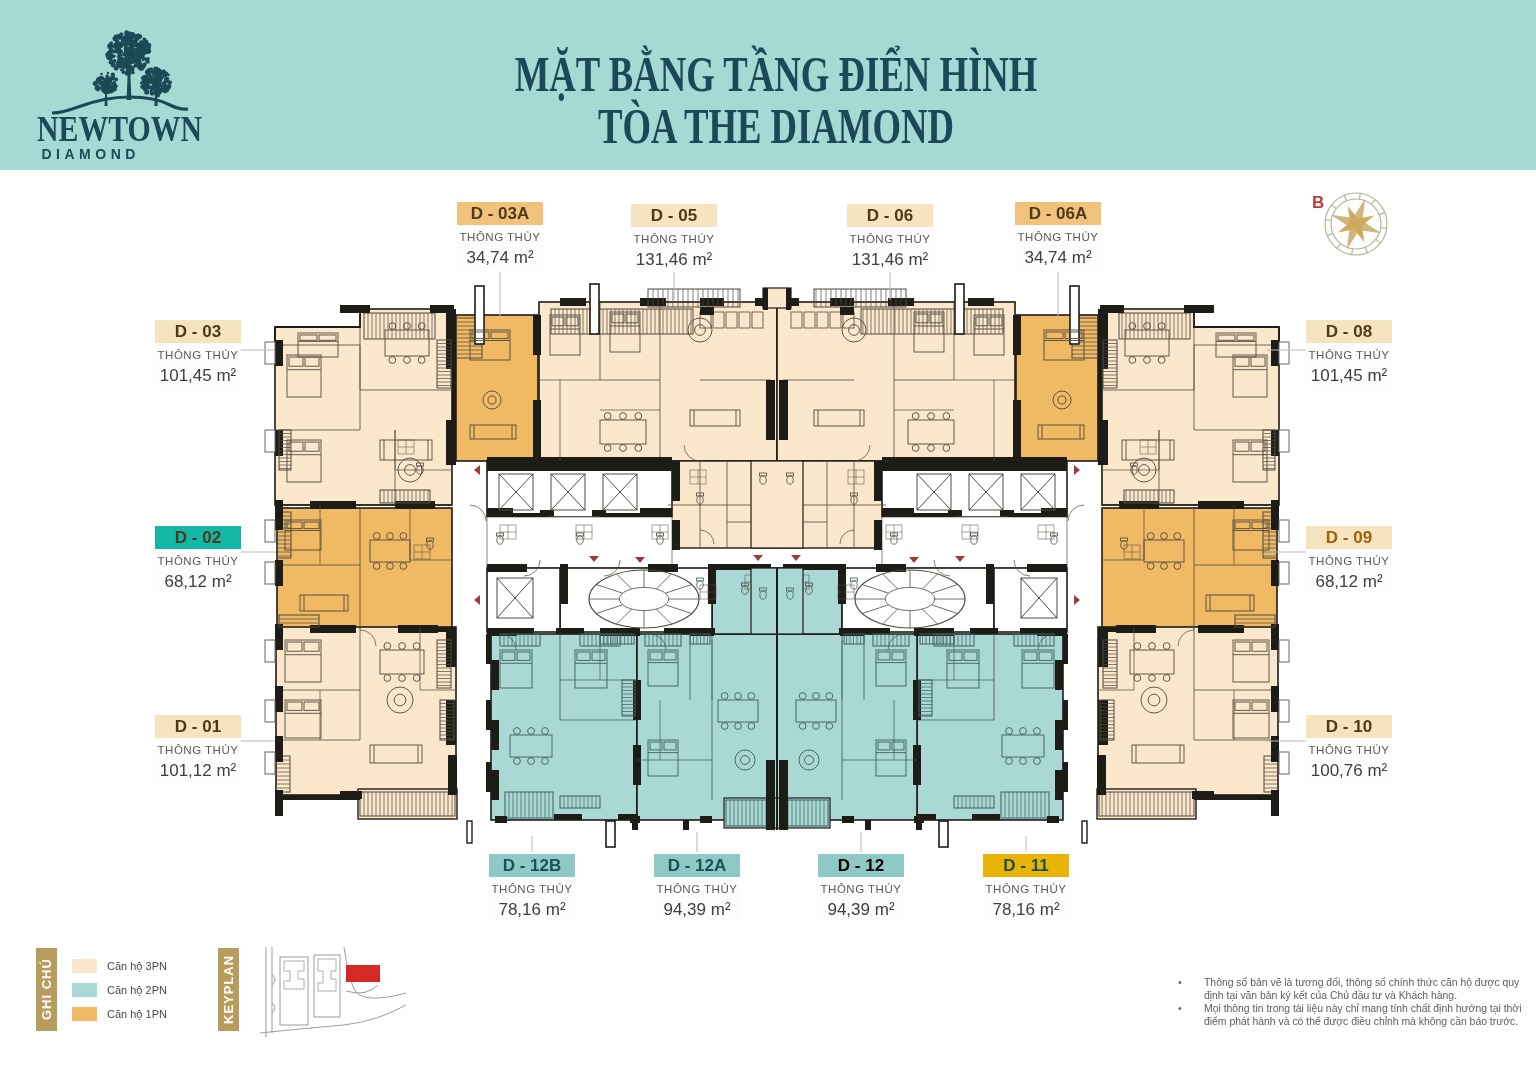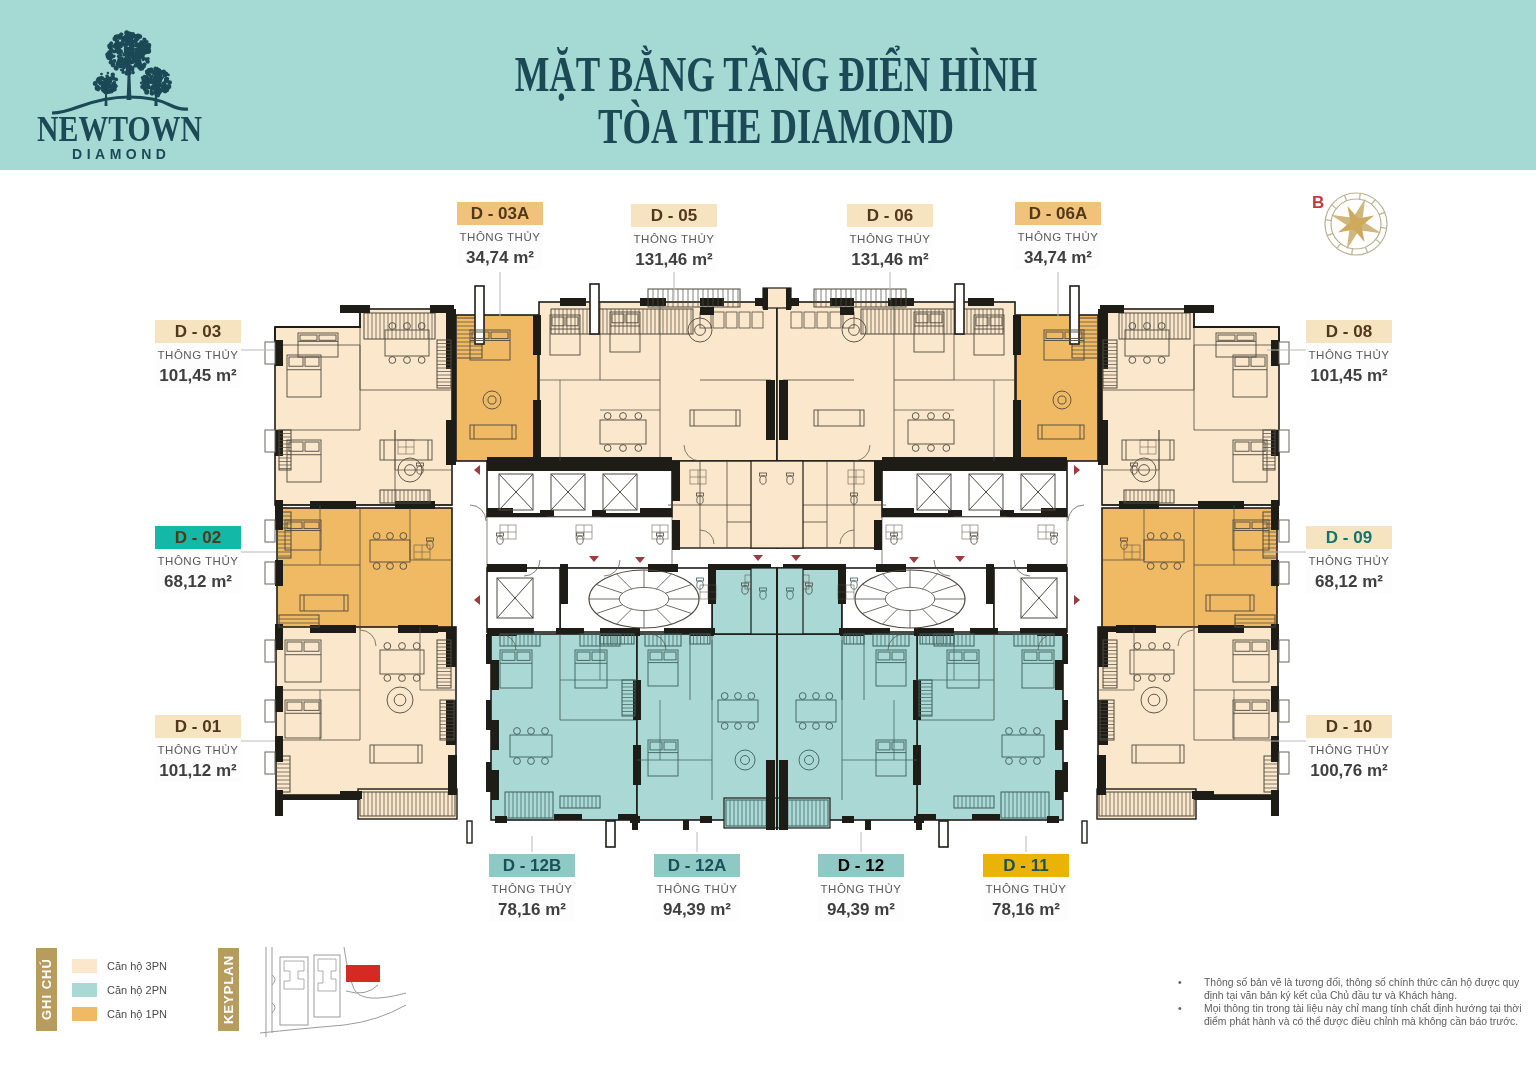--- a/index.html
+++ b/index.html
@@ -8,27 +8,27 @@
 #hdr { position:absolute; left:0; top:0; width:1536px; height:170px; background:#a5d9d4; }
 #t1 { position:absolute; left:0; top:49px; width:1552px; text-align:center;
   font-family:"Liberation Serif", serif; font-weight:bold; font-size:36.7px; color:#1c4956;
   line-height:36.7px; transform:scale(1,1.4); transform-origin:center top; }
 #t2 { position:absolute; left:0; top:101px; width:1552px; text-align:center;
   font-family:"Liberation Serif", serif; font-weight:bold; font-size:36.7px; color:#1c4956;
   line-height:36.7px; transform:scale(1,1.4); transform-origin:center top; }
 #nt { position:absolute; left:37px; top:112px; width:164px; text-align:center;
   font-family:"Liberation Serif", serif; font-weight:bold; font-size:29.8px; color:#1c4956;
   line-height:29.8px; transform:scale(1,1.17); transform-origin:center top; white-space:nowrap; }
-#dm { position:absolute; left:37px; top:146px; width:164px; text-align:center;
+#dm { position:absolute; left:37px; top:146px; width:164px; 
   font-size:14px; font-weight:bold; color:#1c4956; letter-spacing:4.5px; text-indent:4.5px; }
 .lab { position:absolute; text-align:center; }
 .lab .bar { height:23px; line-height:23px; font-size:17px; font-weight:bold; }
 .lab .tt { height:22px; line-height:24px; font-size:11.5px; color:#5a5a5a; letter-spacing:0.5px;
   background:#fdfdfd; }
-.lab .ar { height:23px; line-height:21px; font-size:17px; font-weight:bold; color:#3f3f3f;
+.lab .ar { height:23px; line-height:21px; font-size:17px; font-weight:normal; color:#3f3f3f;
   background:#fdfdfd; }
 .vtx { position:absolute; display:flex; align-items:center; justify-content:center;
   color:#fff; font-size:13px; font-weight:bold; letter-spacing:1px;
   writing-mode:vertical-rl; transform:rotate(180deg); }
 .sq { position:absolute; width:25px; height:14px; }
 .lg { position:absolute; font-size:11px; color:#4a4a4a; line-height:14px; }
 .dis { position:absolute; left:1204px; color:#5d5d5d; font-size:10.4px; line-height:12px; white-space:nowrap; }
 </style></head>
 <body>
 <div id="page">
@@ -2144,21 +2144,21 @@
       <div class="bar" style="background:#f6e3c0;color:#50391b">D - 01</div>
       <div class="tt">THÔNG THỦY</div>
       <div class="ar">101,12 m²</div>
     </div>
     <div class="lab" style="left:1306.0px;top:320px;width:86px">
       <div class="bar" style="background:#f6e3c0;color:#50391b">D - 08</div>
       <div class="tt">THÔNG THỦY</div>
       <div class="ar">101,45 m²</div>
     </div>
     <div class="lab" style="left:1306.0px;top:526px;width:86px">
-      <div class="bar" style="background:#f6e3c0;color:#0f766e">D - 09</div>
+      <div class="bar" style="background:#f6e3c0;color:#a16207">D - 09</div>
       <div class="tt">THÔNG THỦY</div>
       <div class="ar">68,12 m²</div>
     </div>
     <div class="lab" style="left:1306.0px;top:715px;width:86px">
       <div class="bar" style="background:#f6e3c0;color:#50391b">D - 10</div>
       <div class="tt">THÔNG THỦY</div>
       <div class="ar">100,76 m²</div>
     </div>
     <div class="lab" style="left:489.0px;top:854px;width:86px">
       <div class="bar" style="background:#8fc9c6;color:#1c5058">D - 12B</div>

